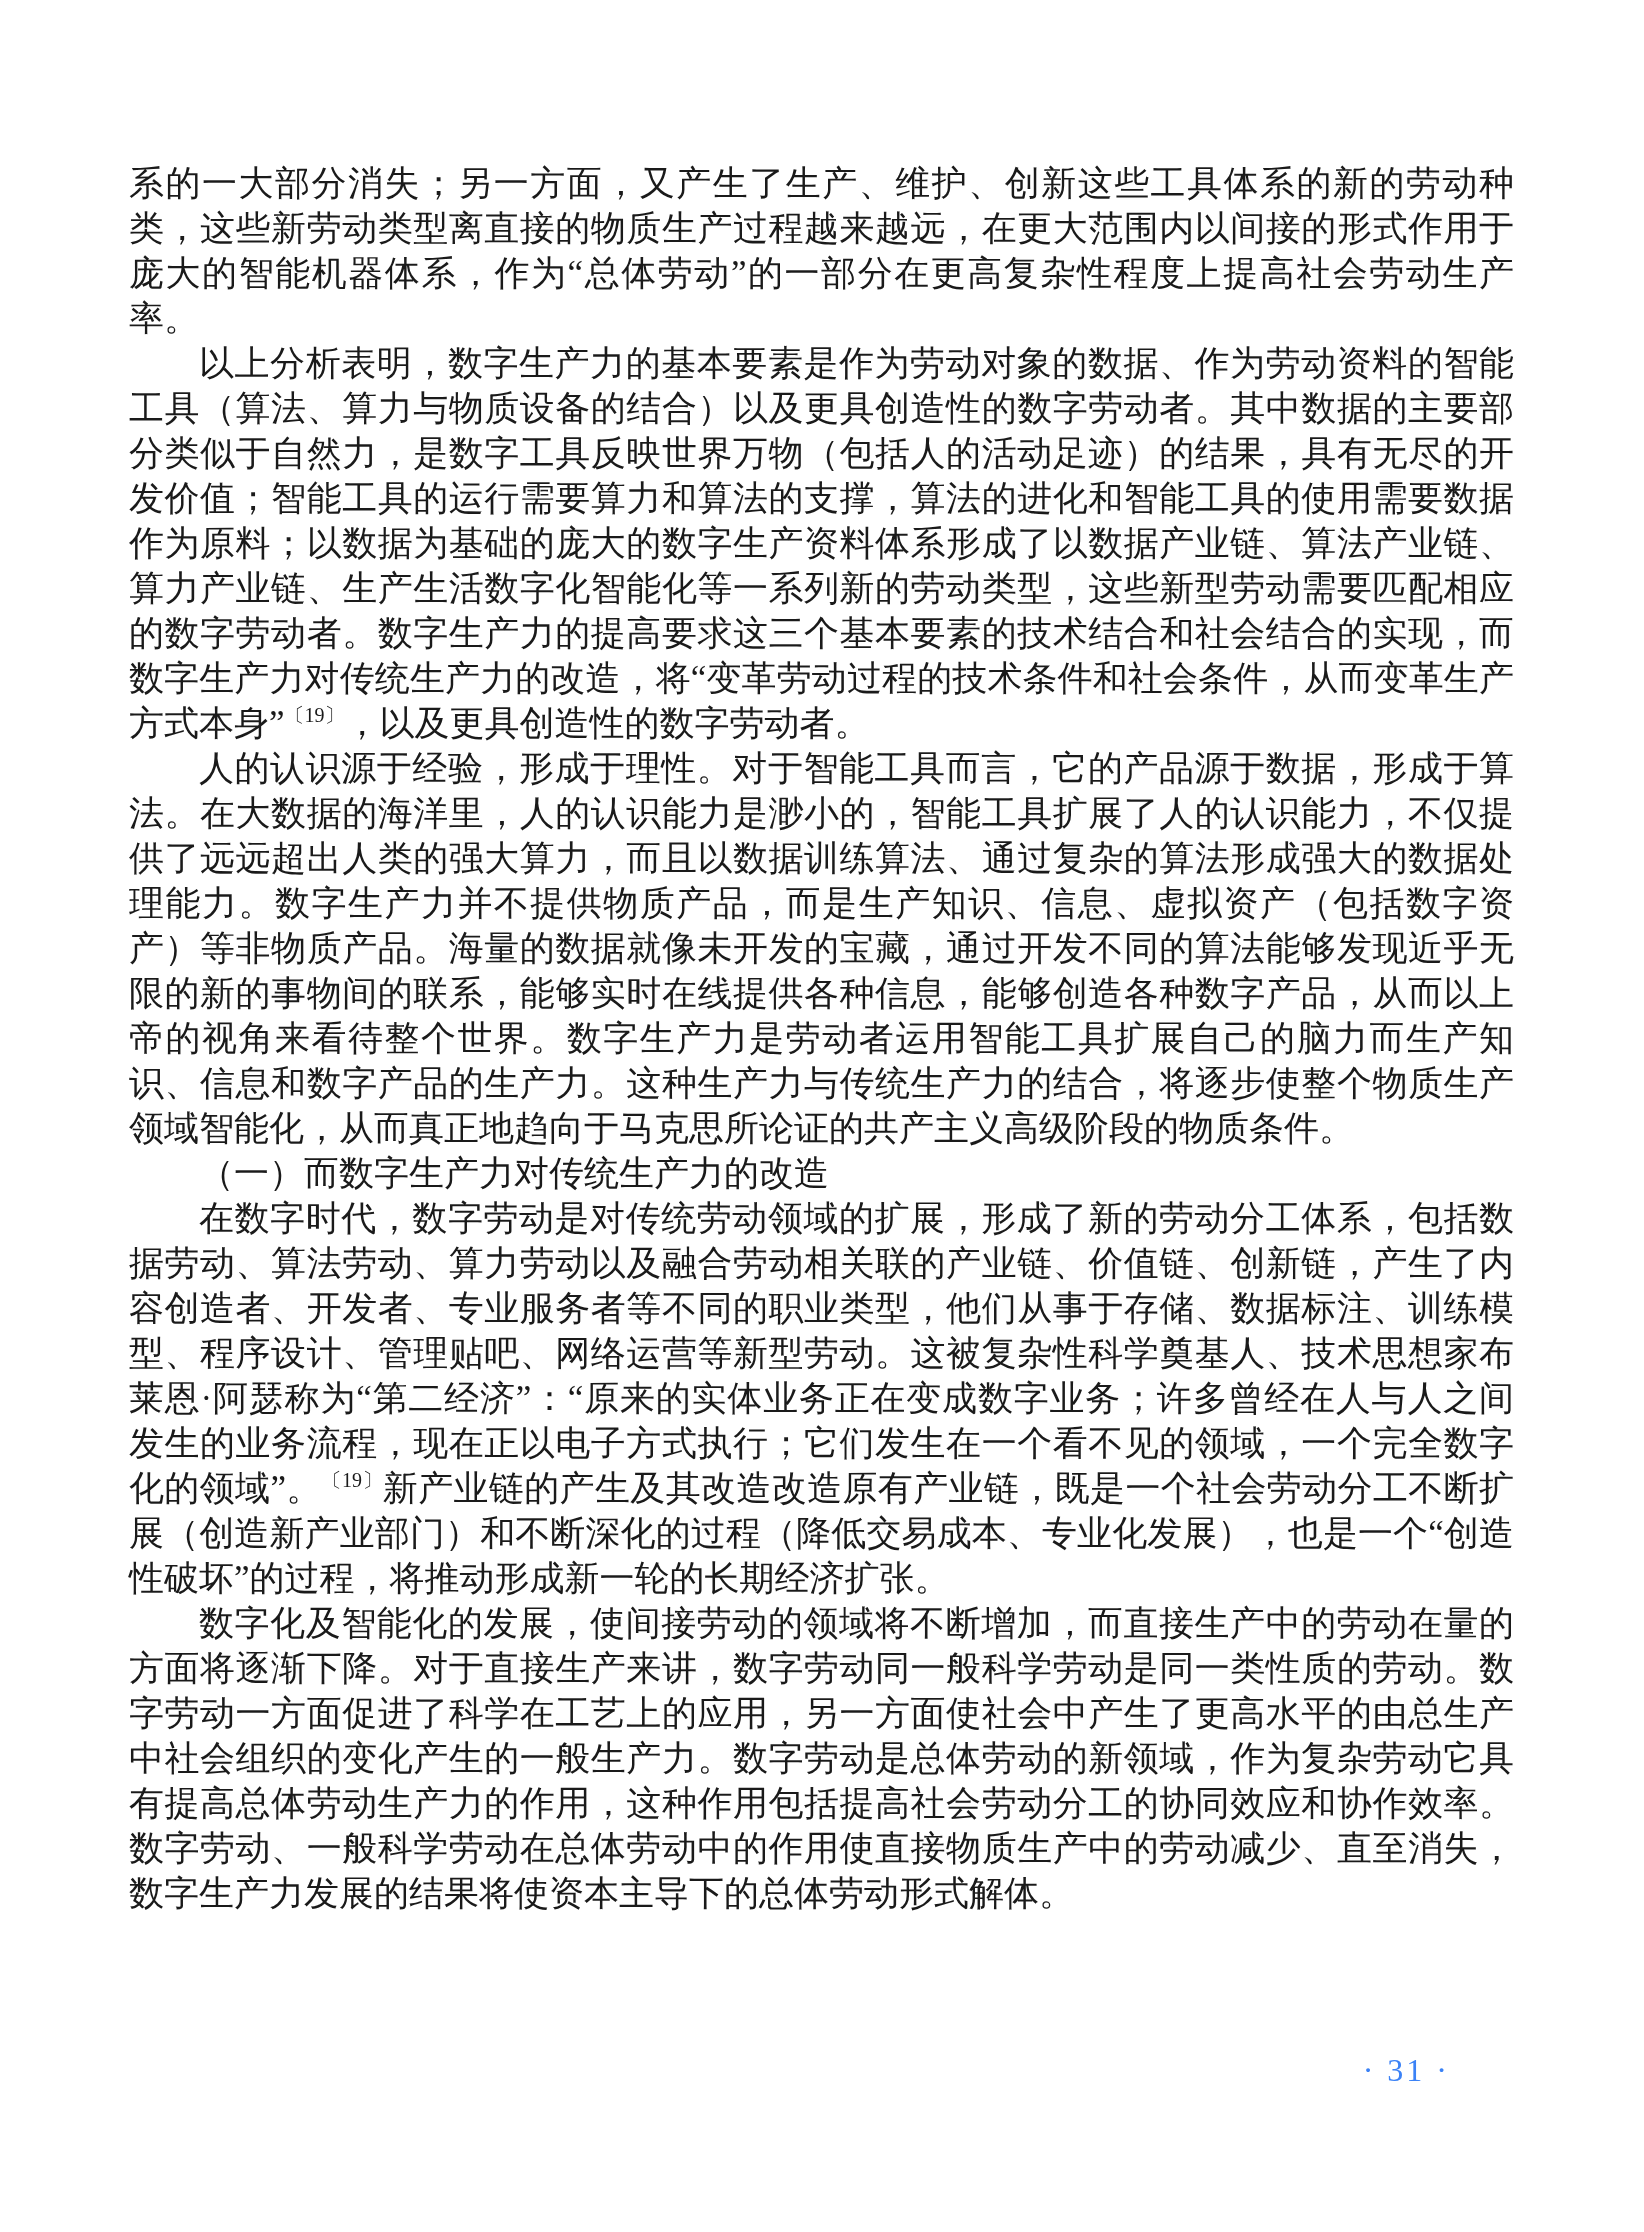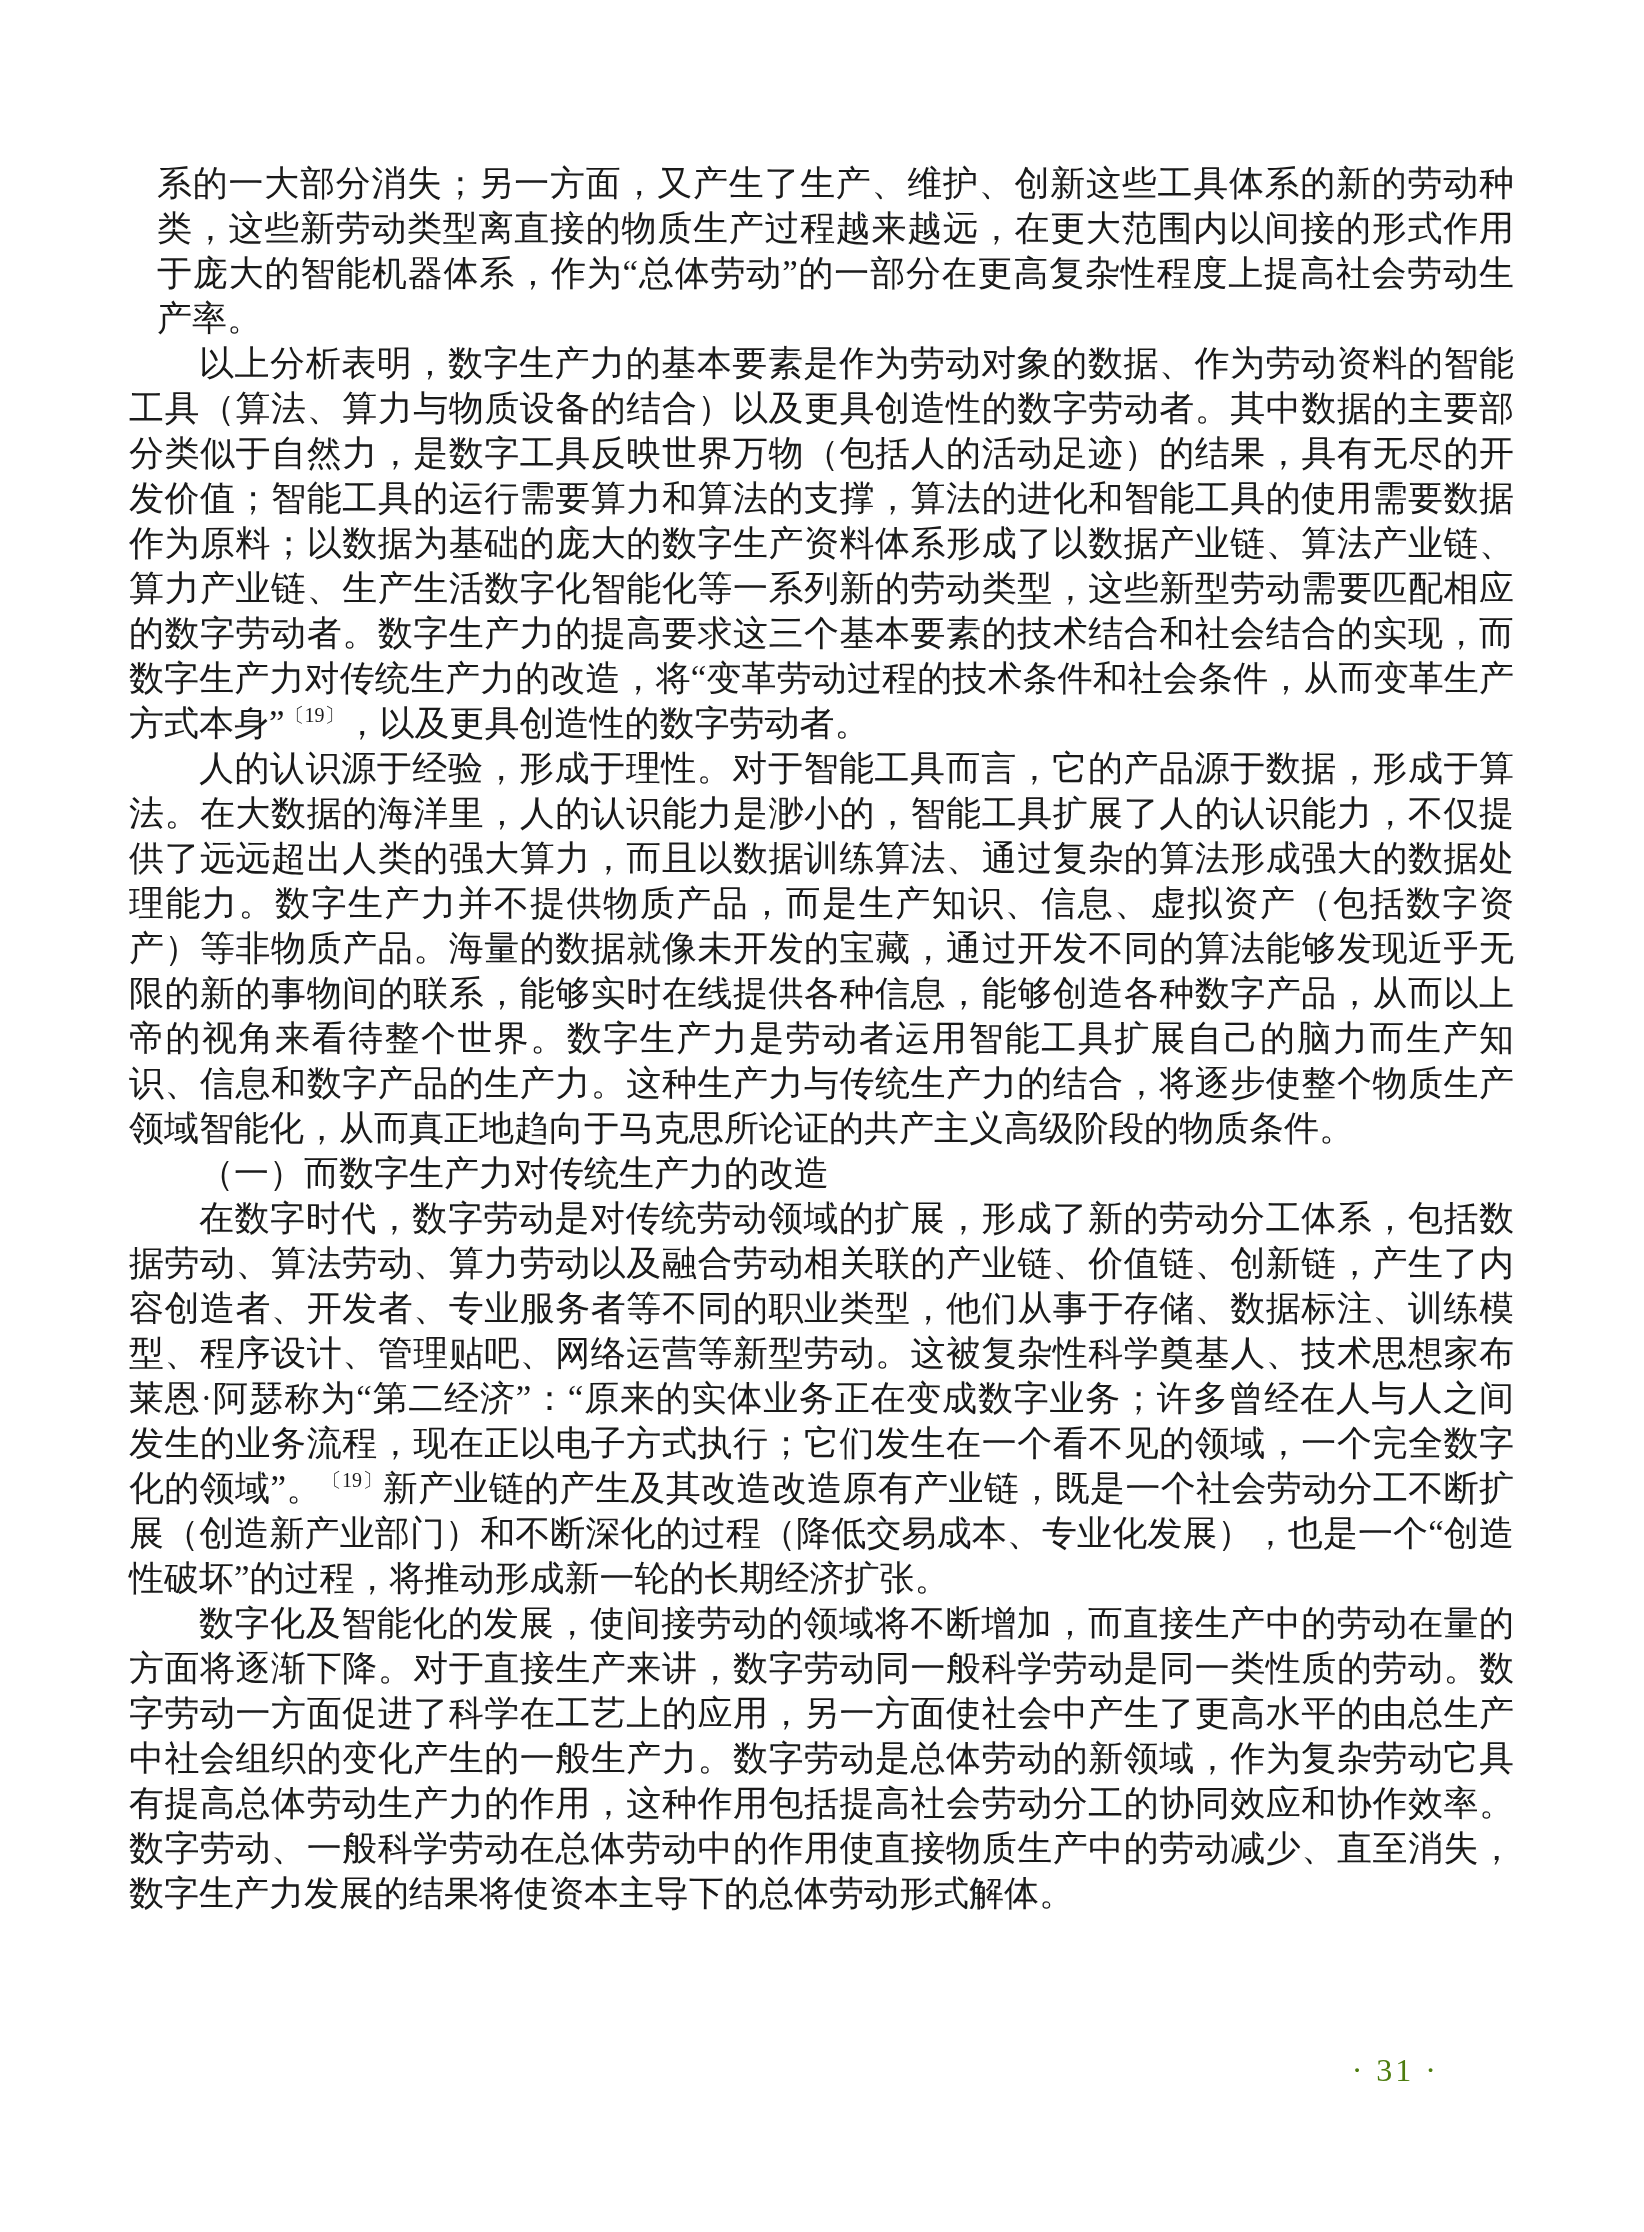--- a/index.html
+++ b/index.html
@@ -26,21 +26,20 @@
     line-height: 45px;
     text-align: justify;
     text-justify: inter-ideograph;
   }
   .content p {
     margin: 0;
     text-indent: 2em;
   }
   .content p.continuation {
     text-indent: 0;
-    margin-left: 28px;
   }
   .section-heading {
     font-family: "Liberation Sans", sans-serif;
     font-weight: bold;
     font-size: 36px;
     line-height: 45px;
     margin: 18px 0 27px 0;
     text-indent: 2em;
     text-align: left;
   }
@@ -49,25 +48,25 @@
   }
   sup.cite {
     font-size: 20px;
     line-height: 0;
     vertical-align: super;
     letter-spacing: 0;
   }
   .pageno {
     position: absolute;
     top: 2052px;
-    right: 206px;
+    right: 195px;
     font-size: 32px;
     line-height: 36px;
     letter-spacing: 3px;
-    color: #4d7c0f;
+    color: #3b82f6;
   }
 </style>
 </head>
 <body>
 
 <div class="page">
   <div class="content">
 
     <p class="continuation">系的一大部分消失；另一方面，又产生了生产、维护、创新这些工具体系的新的劳动种类，这些新劳动类型离直接的物质生产过程越来越远，在更大范围内以间接的形式作用于庞大的智能机器体系，作为“总体劳动”的一部分在更高复杂性程度上提高社会劳动生产率。</p>
 

